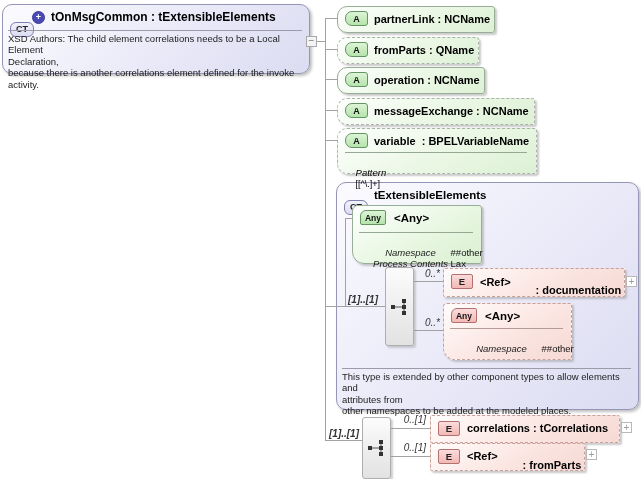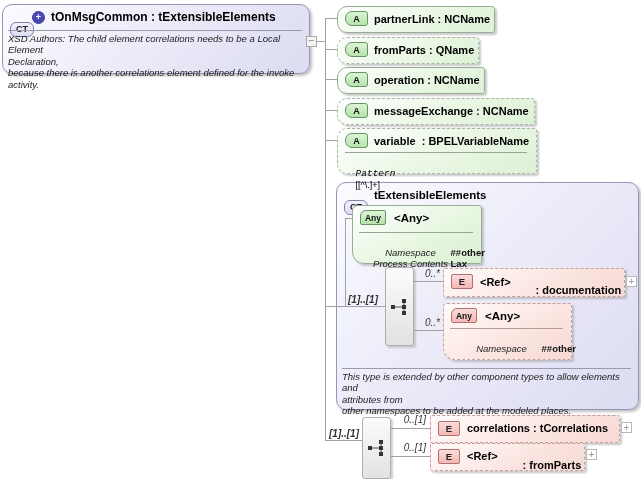--- a/index.html
+++ b/index.html
@@ -29,38 +29,38 @@
   
   .seq{position:absolute;z-index:3;border:1px solid #aeaeae;border-radius:3px;
        background:linear-gradient(180deg,#fcfcfc,#ececec 60%,#e2e2e2);
        box-shadow:2px 2px 2px rgba(150,150,150,.45);
        display:flex;align-items:center;justify-content:center;}
 
   .trow{display:flex;align-items:center;gap:6px;padding-left:7px;height:24px;}
   .trow.small{height:23px;}
   .btitle{font-size:12px;font-weight:bold;white-space:pre;}
   .lbl{font-size:11px;font-weight:bold;white-space:pre;}
-  .doc{position:absolute;font-style:italic;font-size:9.5px;line-height:1.2;color:#1c1c1c;
+  .doc{position:absolute;font-size:9.5px;line-height:1.2;color:#1c1c1c;
        white-space:pre-line;}
   .sep{position:absolute;height:1px;background:#9b9bab;z-index:2;}
   .sepg{background:#94a894;}
   .sepp{background:#b59a96;}
 
   .lh{position:absolute;height:1px;background:#a2a2a2;z-index:2;}
   .lv{position:absolute;width:1px;background:#a2a2a2;z-index:2;}
 
   .card{position:absolute;z-index:2;font-size:10px;font-style:italic;font-weight:600;
         color:#333;white-space:pre;}
 
   .kvrow{position:absolute;font-size:9.5px;white-space:pre;}
   .kvrow .k{font-style:italic;display:inline-block;width:80px;color:#1c1c1c;text-align:center;}
-  .kvrow .v{font-weight:bold;color:#111;}
+  .kvrow .v{font-weight:normal;color:#111;}
 
   .facet{position:absolute;font-size:9.5px;white-space:pre;}
-  .facet .fk{font-style:italic;display:inline-block;width:42px;font-family:Liberation Mono, monospace;}
+  .facet .fk{font-style:italic;display:inline-block;width:42px;}
   .facet .fv{font-size:9px;}
 
   
   .icCT{display:inline-flex;align-items:center;justify-content:center;width:22px;height:13px;
         border:1px solid #8080ae;border-radius:6px;background:linear-gradient(180deg,#f2f2fc,#dcdcf2);
         font-size:9px;font-weight:bold;color:#222;margin-top:24px;}
   .plusc{display:inline-flex;align-items:center;justify-content:center;width:11px;height:11px;
          border-radius:50%;background:#4a4ab4;color:#fff;font-size:9px;font-weight:bold;
          margin-left:-2px;border:1px solid #3a3a9a;}
   .icA{display:inline-flex;align-items:center;justify-content:center;width:21px;height:13px;

